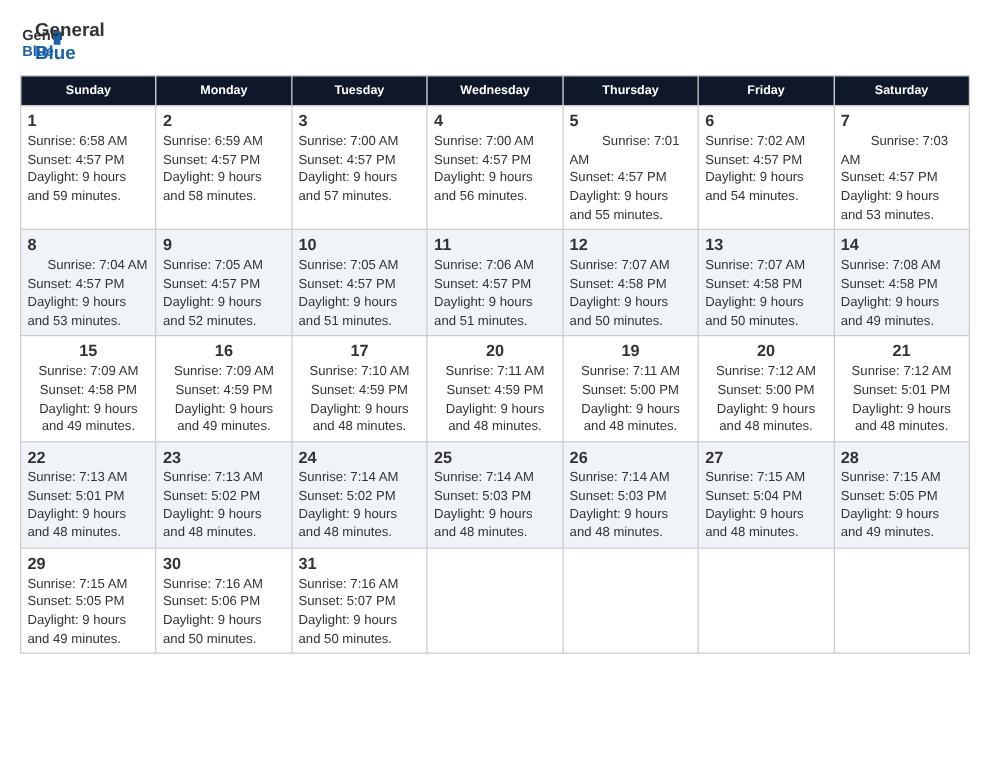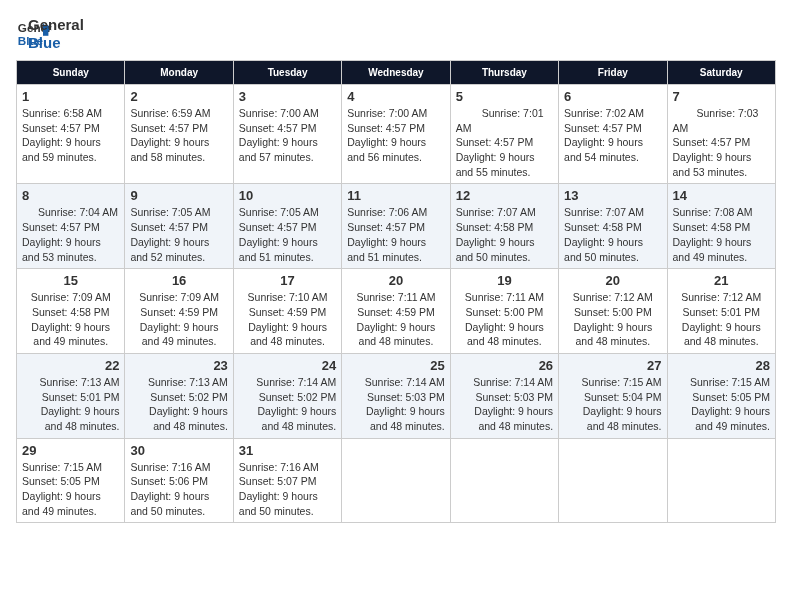--- a/index.html
+++ b/index.html
@@ -65,21 +65,21 @@
     .day-num {
       font-size: 13px;
       font-weight: bold;
       display: block;
       margin-bottom: 2px;
     }
     .empty { background: #f5f7fa !important; }
     .row1 td { background: #fff !important; }
     .row2 td { background: #f0f4f9 !important; }
     .row3 td { background: #fff !important; text-align: center; }
-    .row4 td { background: #f0f4f9 !important; text-align: right; }
+    .row4 td { background: #f0f4f9 !important; }
     .row5 td { background: #fff !important; margin-top: 43px; }
   </style>
 </head>
 <body>
 
 <div class="header">
   <div class="logo">
     <svg class="logo-icon" viewBox="0 0 40 40">
       <text x="2" y="18" font-size="13" font-weight="bold" fill="#333" font-family="Arial">General</text>
       <text x="2" y="32" font-size="13" font-weight="bold" fill="#1a5fa8" font-family="Arial">Blue</text>

